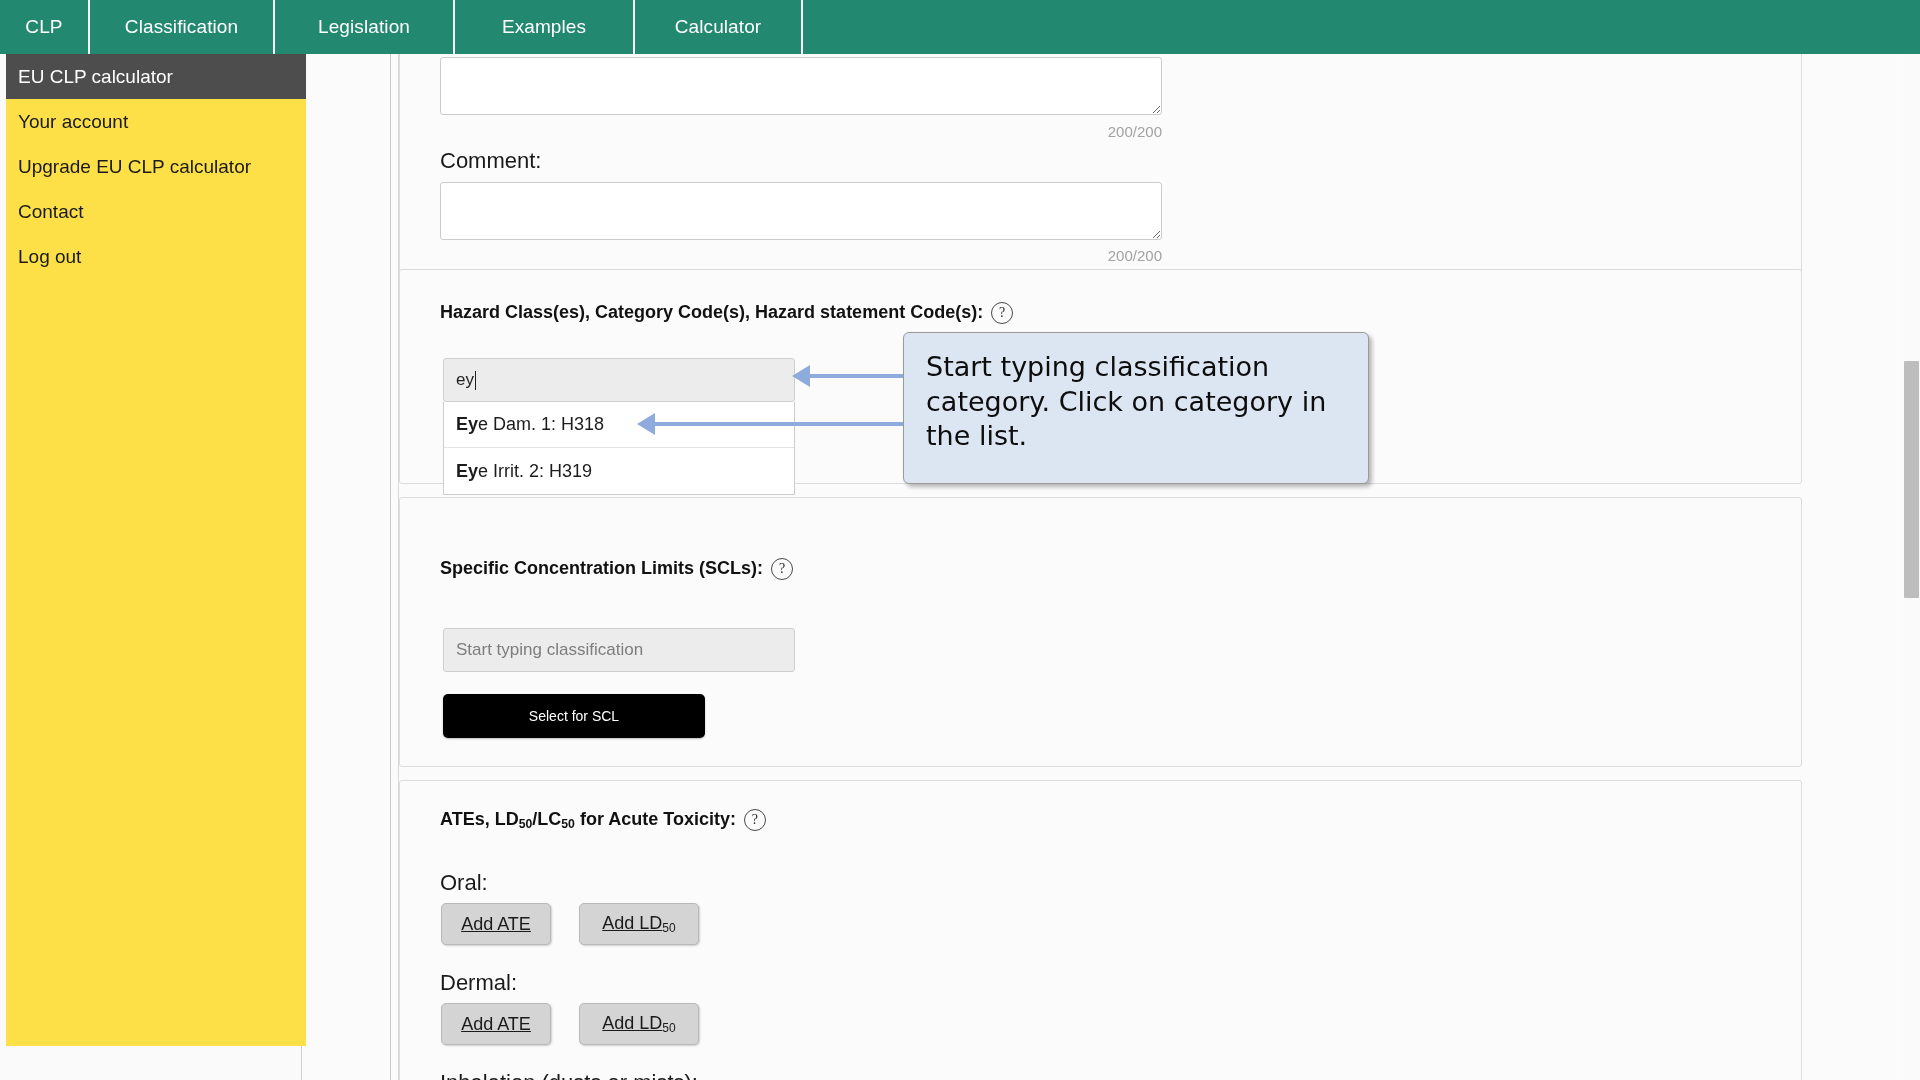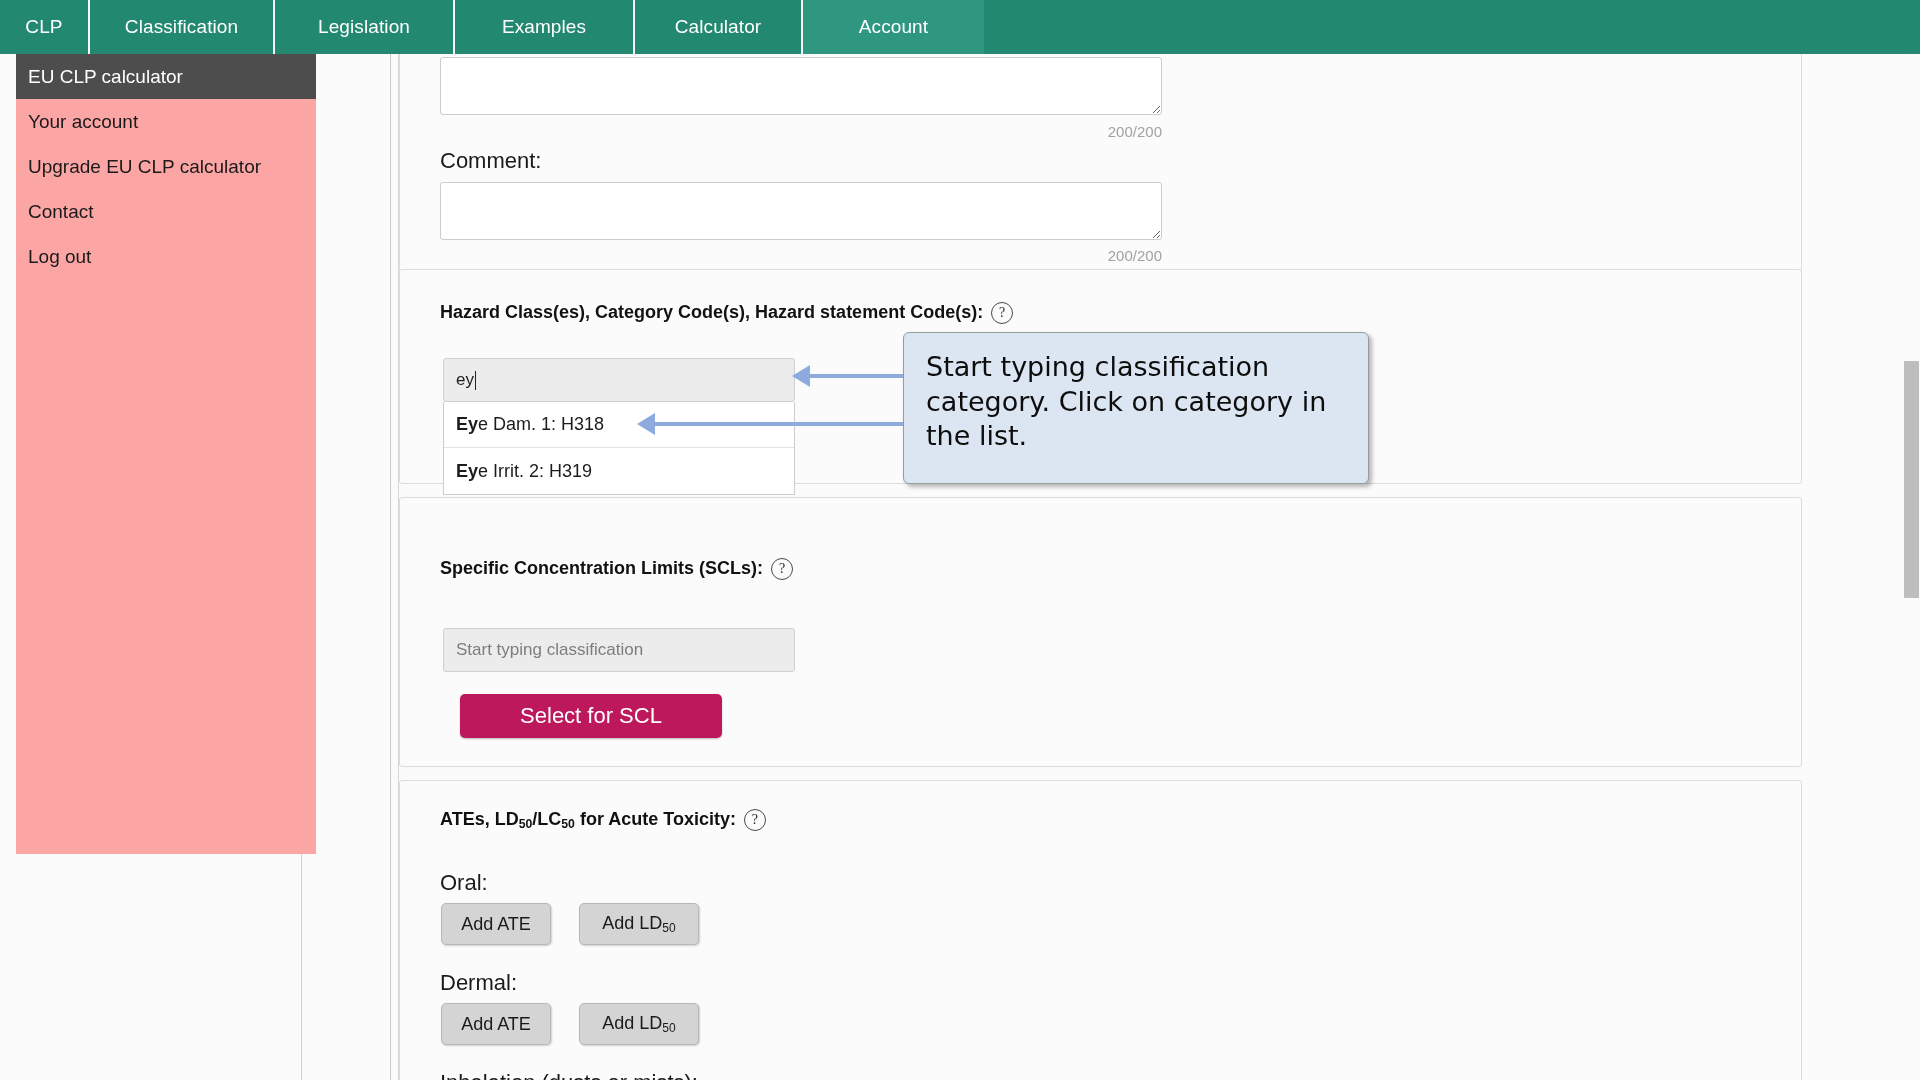--- a/index.html
+++ b/index.html
@@ -33,23 +33,23 @@
   .nav-item.nav-clp       { width: 90px; }
   .nav-item.nav-class     { width: 185px; text-align: right; }
   .nav-item.nav-legis     { width: 180px; }
   .nav-item.nav-exam      { width: 180px; }
   .nav-item.nav-calc      { width: 168px; }
   .nav-item.nav-acct      { width: 181px; background: #2f9780; border-right: none; }
   .nav-rest { flex: 1; background: #228870; }
 
   
   #sidebar {
-    position: absolute; top: 54px; left: 16px;
-    width: 300px; height: 800px;
-    background: #fca5a5;
+    position: absolute; top: 54px; left: 6px;
+    width: 300px; height: 992px;
+    background: #fde047;
     z-index: 30;
   }
   .side-item {
     height: 45px;
     display: flex;
     align-items: center;
     padding-left: 12px;
     font-size: 19px;
     color: #1a1a1a;
   }
@@ -170,45 +170,45 @@
     display: inline-block;
     width: 1px;
     height: 19px;
     background: #222;
     vertical-align: -4px;
     margin-left: 1px;
   }
 
   
   .btn-dark {
-    background: #be185d;
+    background: #000000;
     color: #ffffff;
     border: none;
     border-radius: 5px;
-    font-size: 22px;
+    font-size: 14px;
     font-family: "Liberation Sans", sans-serif;
     height: 44px;
     width: 262px;
     cursor: pointer;
     box-shadow: 0 1px 2px rgba(0,0,0,.25);
-    margin-left: 17px;
   }
 
   
   .btn-gray {
     background: #d4d4d4;
     border: 1px solid #b8b8b8;
     border-radius: 5px;
     font-size: 18px;
     color: #1a1a1a;
     font-family: "Liberation Sans", sans-serif;
     height: 42px;
     cursor: pointer;
     box-shadow: 1px 1px 2px rgba(0,0,0,.18);
     padding: 0 18px;
+    text-decoration: underline;
   }
   .btn-gray sub { font-size: 12px; }
 
   
   #callout {
     position: absolute;
     left: 903px; top: 332px;
     width: 466px; height: 152px;
     background: #dce6f2;
     border: 1px solid #9a9a9a;
@@ -265,23 +265,20 @@
     </div>
   <div class="nav-item nav-legis">
       <span>Legislation</span>
     </div>
   <div class="nav-item nav-exam">
       <span>Examples</span>
     </div>
   <div class="nav-item nav-calc">
       <span>Calculator</span>
     </div>
-  <div class="nav-item nav-acct">
-      <span>Account</span>
-    </div>
   <div class="nav-rest"></div>
 </div>
 
 <div id="sidebar">
   <div class="side-item active">
       <span>EU CLP calculator</span>
     </div>
   <div class="side-item">
       <span>Your account</span>
     </div>

